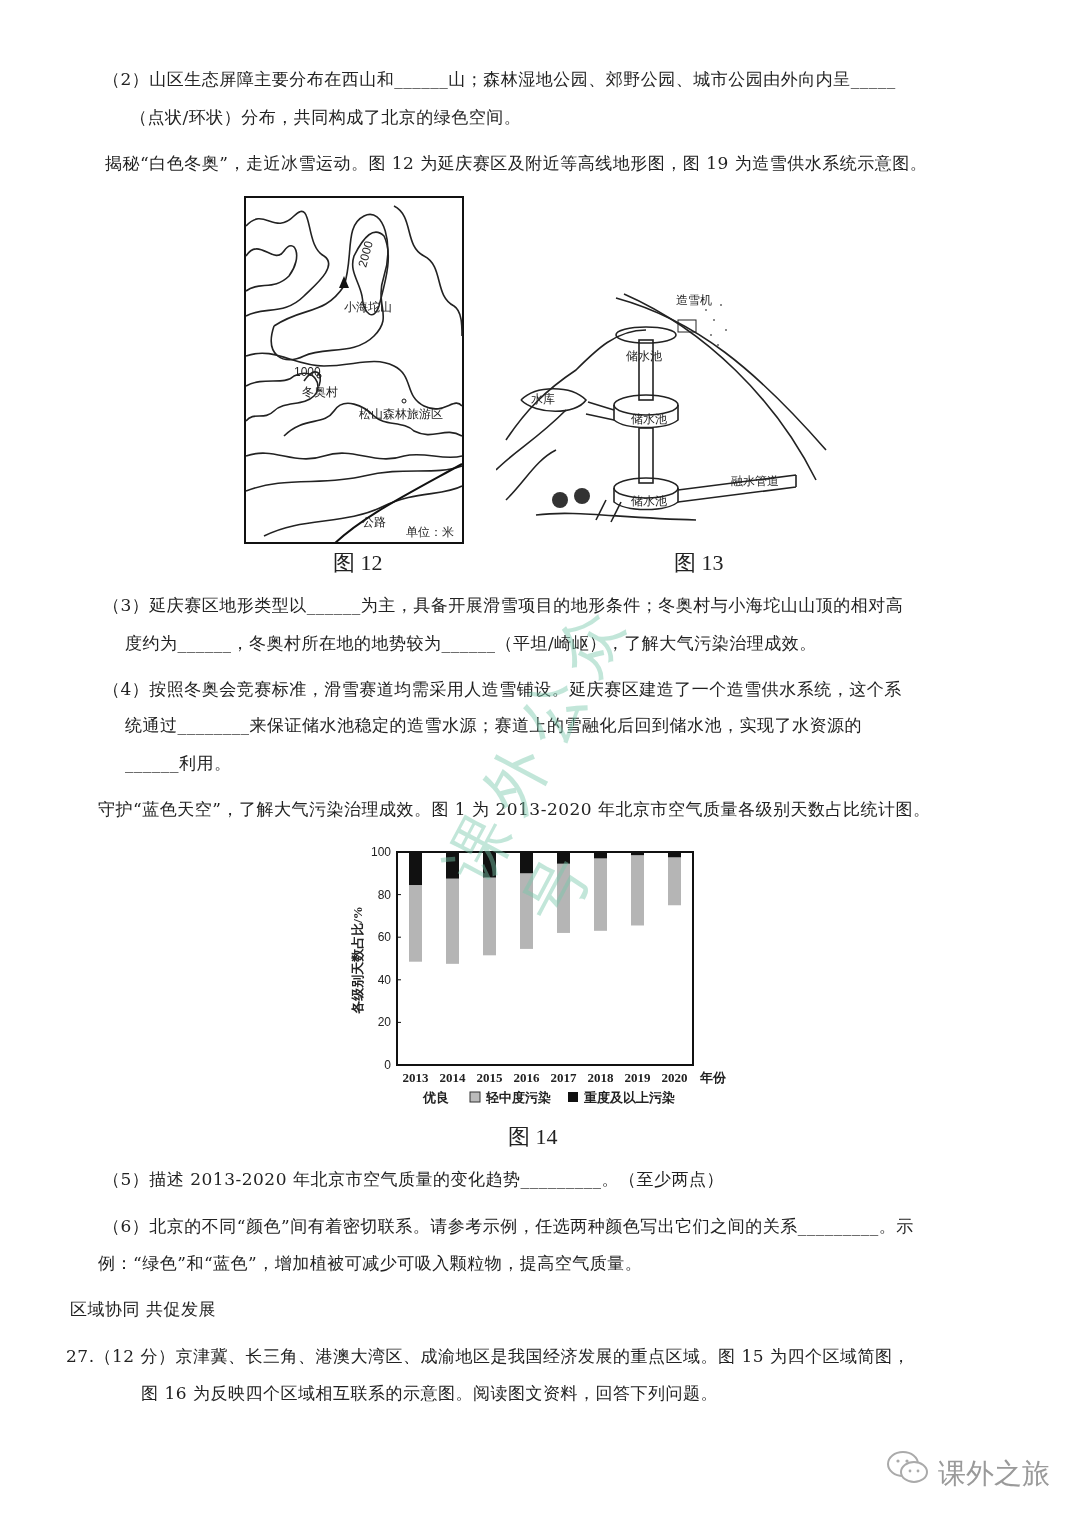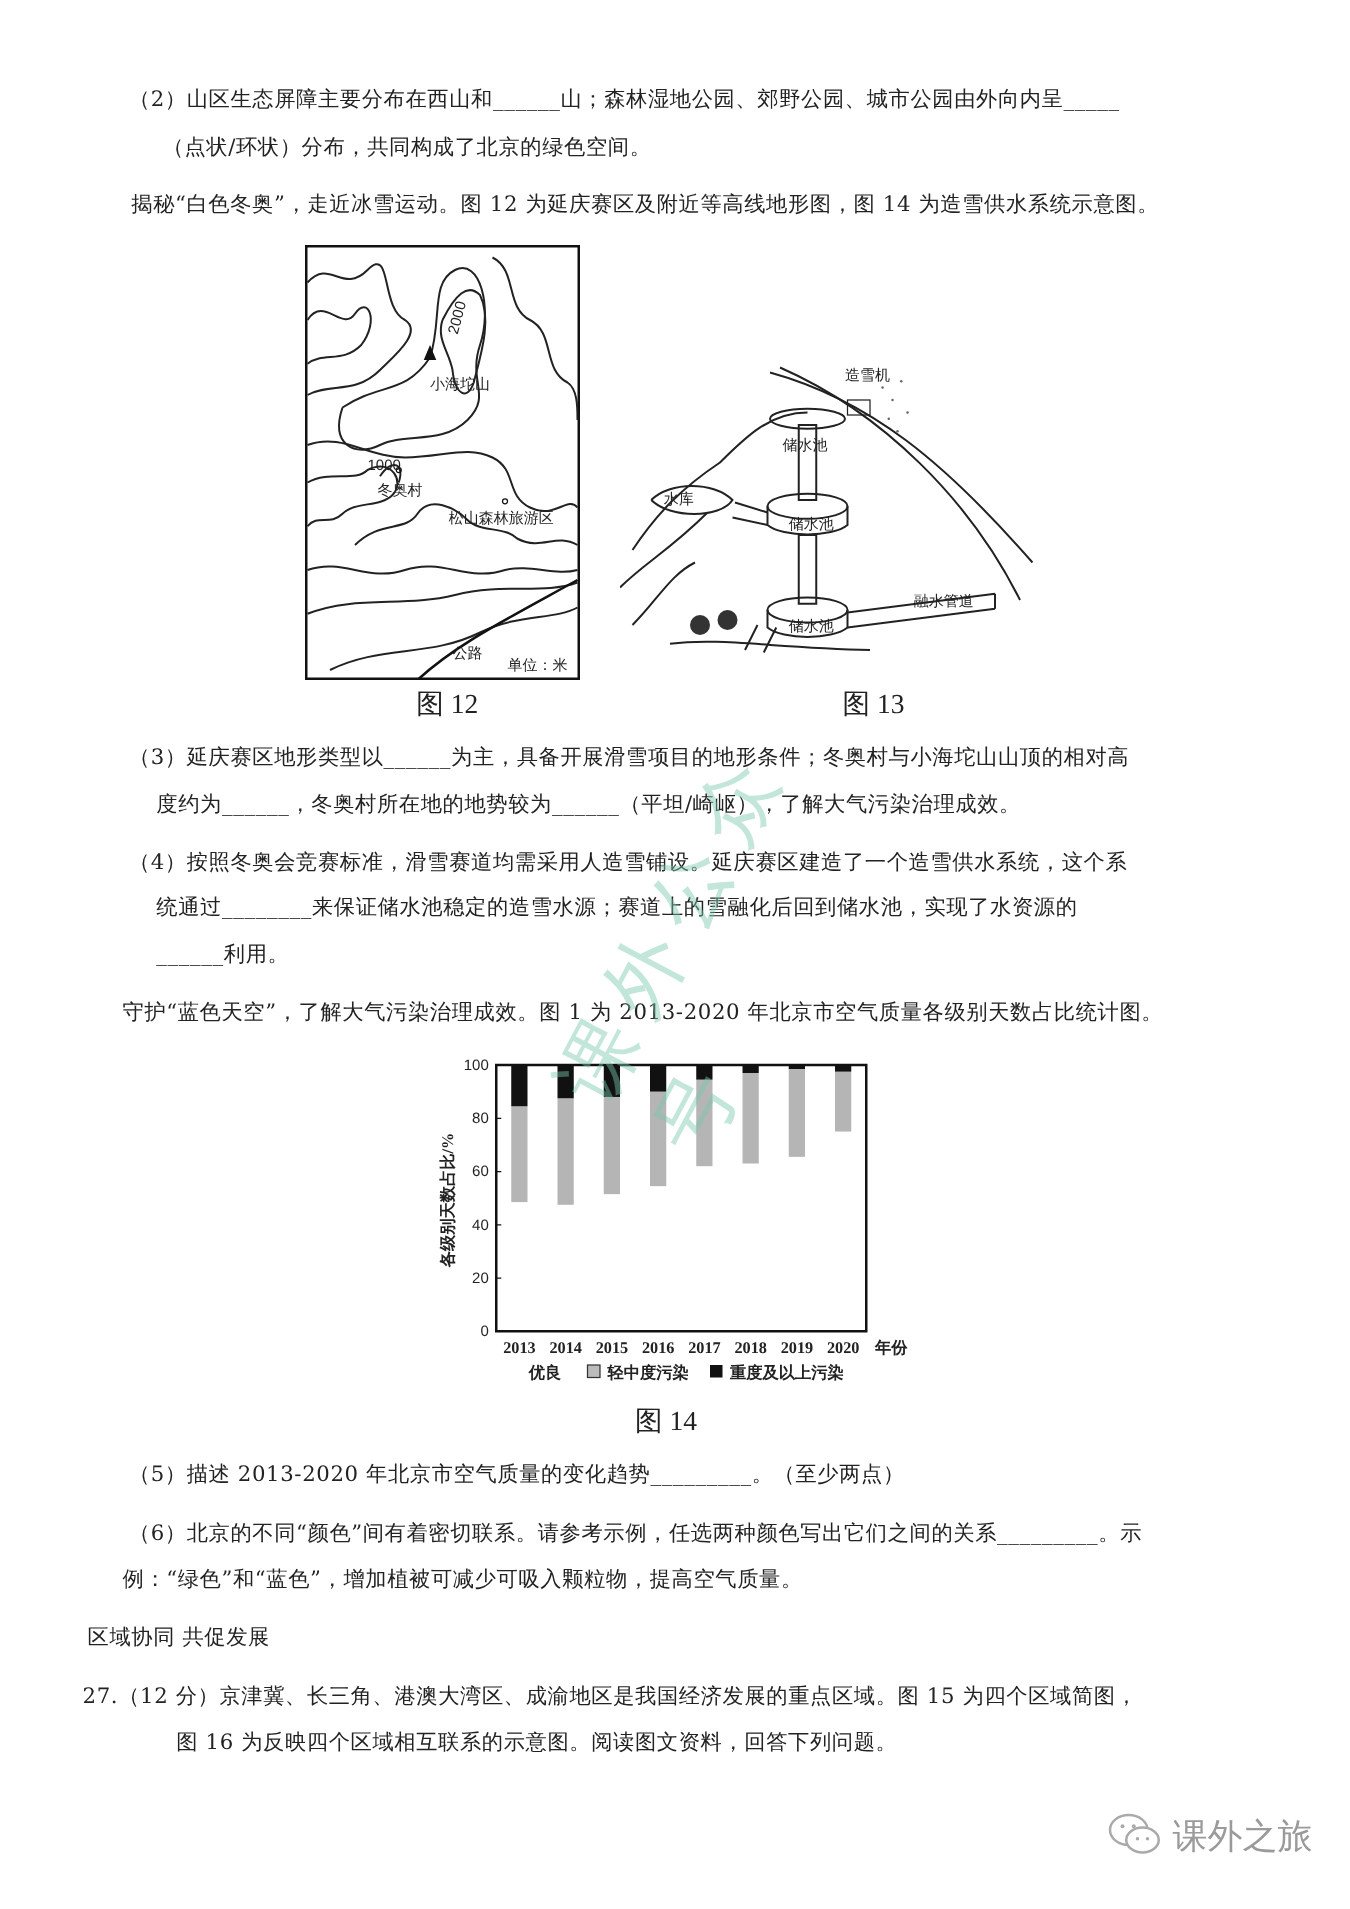--- a/index.html
+++ b/index.html
@@ -11,33 +11,33 @@
   .line { position: absolute; white-space: nowrap; letter-spacing: 0.5px; }
   .fig { position: absolute; }
   .fig-caption { position: absolute; font-size: 22px; font-family: "Liberation Serif", serif; }
   .watermark {
     position: absolute; left: 440px; top: 620px; width: 380px; height: 260px;
     color: rgba(120, 200, 170, 0.45); font-size: 64px; transform: rotate(-62deg);
     transform-origin: center; font-family: "DejaVu Sans", sans-serif; letter-spacing: 14px;
     pointer-events: none;
   }
   .brand {
-    position: absolute; right: 30px; bottom: 34px; display: flex; align-items: flex-start; gap: 8px;
+    position: absolute; right: 30px; bottom: 34px; display: flex; align-items: flex-end; gap: 8px;
     color: #9a9a9a; font-size: 28px; font-family: "DejaVu Sans", sans-serif;
   }
   .chart-text { font-family: "Liberation Sans", sans-serif; font-size: 12px; fill: #222; }
   .chart-bold { font-family: "Liberation Serif", serif; font-size: 13px; font-weight: bold; fill: #222; }
 </style>
 </head>
 <body>
 
 <div class="line" style="left:103px;top:68px;">（2）山区生态屏障主要分布在西山和______山；森林湿地公园、郊野公园、城市公园由外向内呈_____</div>
 <div class="line" style="left:130px;top:106px;">（点状/环状）分布，共同构成了北京的绿色空间。</div>
 
-<div class="line" style="left:105px;top:152px;">揭秘“白色冬奥”，走近冰雪运动。图 12 为延庆赛区及附近等高线地形图，图 14 为造雪供水系统示意图。</div>
+<div class="line" style="left:105px;top:152px;">揭秘“白色冬奥”，走近冰雪运动。图 12 为延庆赛区及附近等高线地形图，图 19 为造雪供水系统示意图。</div>
 
 <div class="fig" style="left:244px;top:196px;width:220px;height:348px;">
   <svg width="220" height="348" viewBox="0 0 220 348">
     <rect x="1" y="1" width="218" height="346" fill="#fff" stroke="#111" stroke-width="2"></rect>
     <g fill="none" stroke="#222" stroke-width="1.6">
       <path d="M2,30 C20,10 30,40 50,20 C70,0 60,50 80,60 C95,70 70,90 60,100 C40,120 20,110 2,120"></path>
       <path d="M2,60 C15,40 30,70 40,55 C50,40 60,60 45,80 C30,95 15,85 2,95"></path>
       <path d="M30,130 C60,110 80,120 100,90 C110,60 100,30 120,20 C140,10 150,50 140,80 C130,110 150,120 130,140 C110,160 80,150 60,160 C40,170 20,160 30,130"></path>
       <path d="M110,60 C120,40 130,30 140,40 C150,60 140,90 135,110 C130,125 120,120 118,100 C115,85 105,75 110,60"></path>
       <path d="M150,10 C170,20 160,50 180,60 C200,70 190,100 210,110 C218,115 218,130 218,140"></path>

